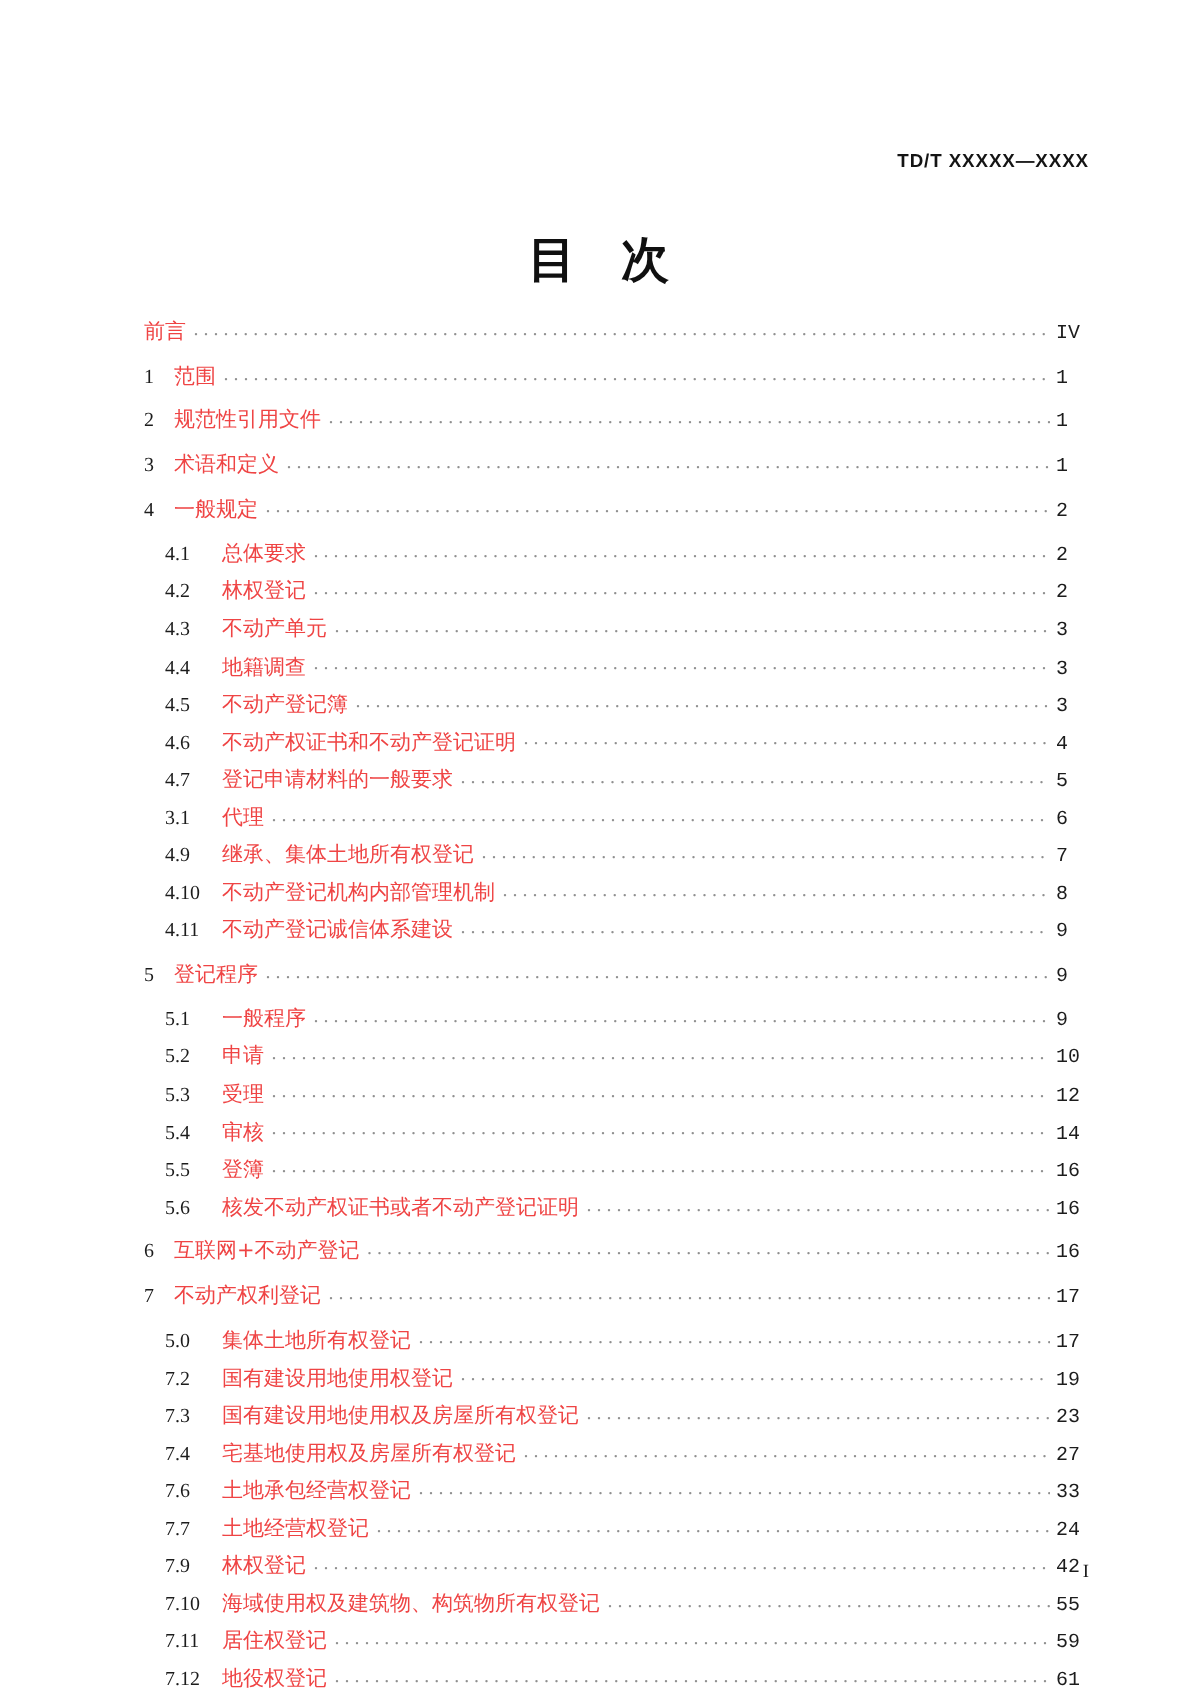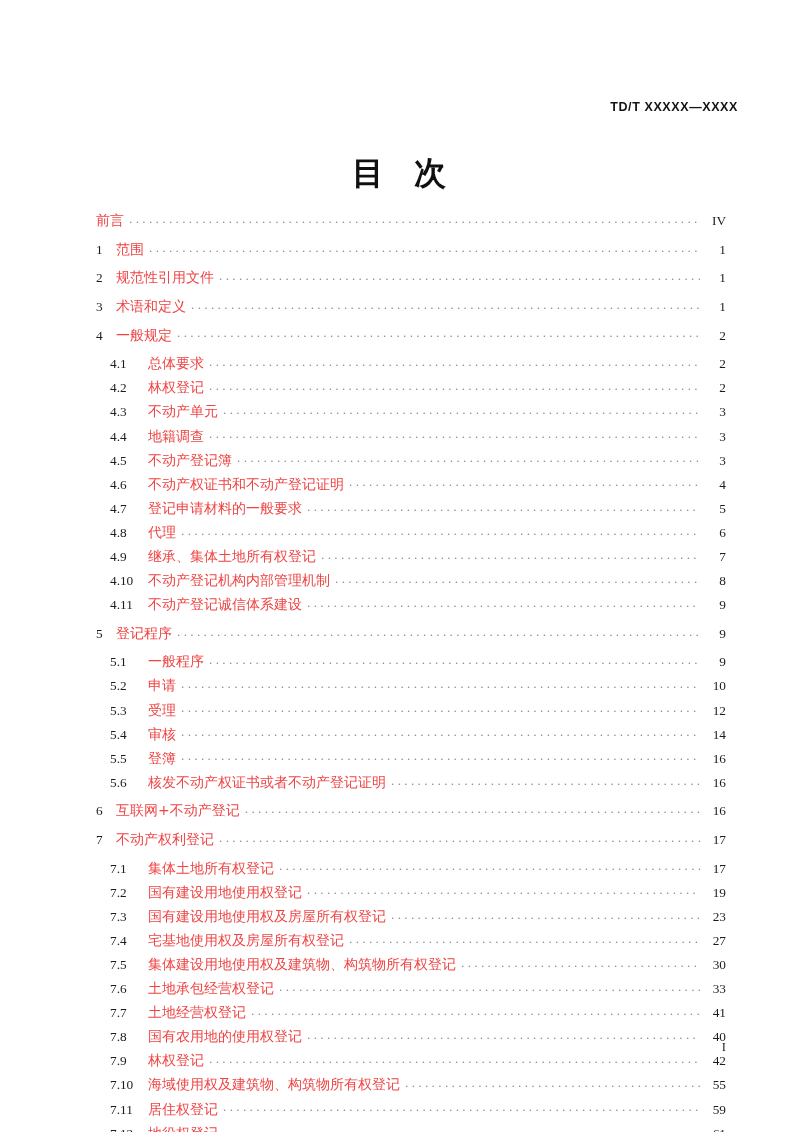--- a/index.html
+++ b/index.html
@@ -18,21 +18,21 @@
 
   .page {
     position: absolute;
     inset: 0;
   }
 
   
   .doc-header {
     position: absolute;
     top: 100px;
-    right: 62px;
+    right: 74px;
     font-family: "Liberation Sans", "DejaVu Sans", sans-serif;
     font-weight: bold;
     font-size: 12.5px;
     letter-spacing: 0.6px;
     color: #141414;
     white-space: nowrap;
   }
 
   
   .toc-title {
@@ -125,22 +125,22 @@
     white-space: nowrap;
     letter-spacing: 0px;
     font-family: "Liberation Serif", "DejaVu Serif", serif;
     font-size: 13.3px;
     color: #8f8f8f;
   }
 
   .toc-page {
     flex: 0 0 auto;
     width: 22px;
-    text-align: right;
-    font-family: Liberation Serif, serif;
+    text-align: left;
+    font-family: Liberation Mono, monospace;
     font-size: 13.3px;
     color: #1c1c1c;
   }
 
   
   .page-footer {
     position: absolute;
     top: 1040px;
     right: 74px;
     font-family: "Liberation Serif", "DejaVu Serif", serif;
@@ -225,21 +225,21 @@
         <span class="toc-dots"></span>
         <span class="toc-page">4</span>
       </div>
       <div class="toc-row lvl2">
         <span class="toc-num">4.7</span>
         <span class="toc-label">登记申请材料的一般要求</span>
         <span class="toc-dots"></span>
         <span class="toc-page">5</span>
       </div>
       <div class="toc-row lvl2">
-        <span class="toc-num">4.8</span>
+        <span class="toc-num">3.1</span>
         <span class="toc-label">代理</span>
         <span class="toc-dots"></span>
         <span class="toc-page">6</span>
       </div>
       <div class="toc-row lvl2">
         <span class="toc-num">4.9</span>
         <span class="toc-label">继承、集体土地所有权登记</span>
         <span class="toc-dots"></span>
         <span class="toc-page">7</span>
       </div>
@@ -303,21 +303,21 @@
         <span class="toc-dots"></span>
         <span class="toc-page">16</span>
       </div>
       <div class="toc-row lvl1">
         <span class="toc-num">7</span>
         <span class="toc-label">不动产权利登记</span>
         <span class="toc-dots"></span>
         <span class="toc-page">17</span>
       </div>
       <div class="toc-row lvl2">
-        <span class="toc-num">7.1</span>
+        <span class="toc-num">5.0</span>
         <span class="toc-label">集体土地所有权登记</span>
         <span class="toc-dots"></span>
         <span class="toc-page">17</span>
       </div>
       <div class="toc-row lvl2">
         <span class="toc-num">7.2</span>
         <span class="toc-label">国有建设用地使用权登记</span>
         <span class="toc-dots"></span>
         <span class="toc-page">19</span>
       </div>
@@ -327,42 +327,30 @@
         <span class="toc-dots"></span>
         <span class="toc-page">23</span>
       </div>
       <div class="toc-row lvl2">
         <span class="toc-num">7.4</span>
         <span class="toc-label">宅基地使用权及房屋所有权登记</span>
         <span class="toc-dots"></span>
         <span class="toc-page">27</span>
       </div>
       <div class="toc-row lvl2">
-        <span class="toc-num">7.5</span>
-        <span class="toc-label">集体建设用地使用权及建筑物、构筑物所有权登记</span>
-        <span class="toc-dots"></span>
-        <span class="toc-page">30</span>
-      </div>
-      <div class="toc-row lvl2">
         <span class="toc-num">7.6</span>
         <span class="toc-label">土地承包经营权登记</span>
         <span class="toc-dots"></span>
         <span class="toc-page">33</span>
       </div>
       <div class="toc-row lvl2">
         <span class="toc-num">7.7</span>
         <span class="toc-label">土地经营权登记</span>
         <span class="toc-dots"></span>
-        <span class="toc-page">41</span>
-      </div>
-      <div class="toc-row lvl2">
-        <span class="toc-num">7.8</span>
-        <span class="toc-label">国有农用地的使用权登记</span>
-        <span class="toc-dots"></span>
-        <span class="toc-page">40</span>
+        <span class="toc-page">24</span>
       </div>
       <div class="toc-row lvl2">
         <span class="toc-num">7.9</span>
         <span class="toc-label">林权登记</span>
         <span class="toc-dots"></span>
         <span class="toc-page">42</span>
       </div>
       <div class="toc-row lvl2">
         <span class="toc-num">7.10</span>
         <span class="toc-label">海域使用权及建筑物、构筑物所有权登记</span>

